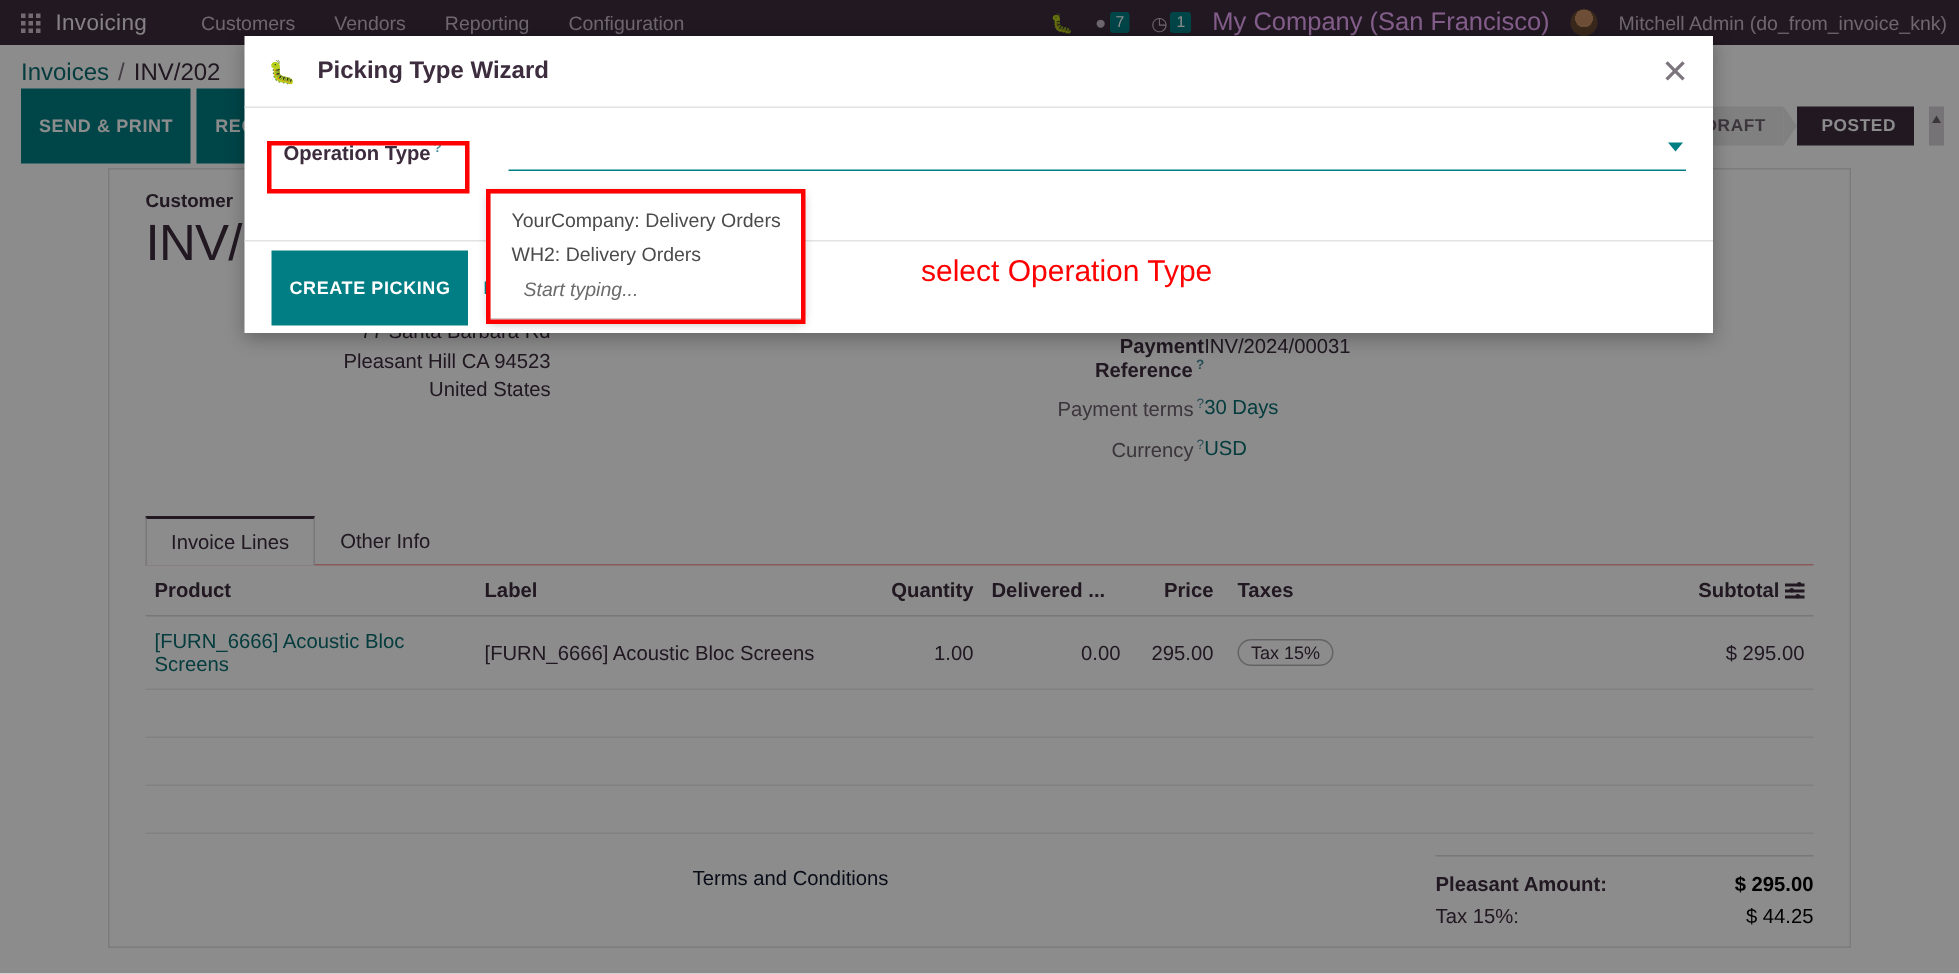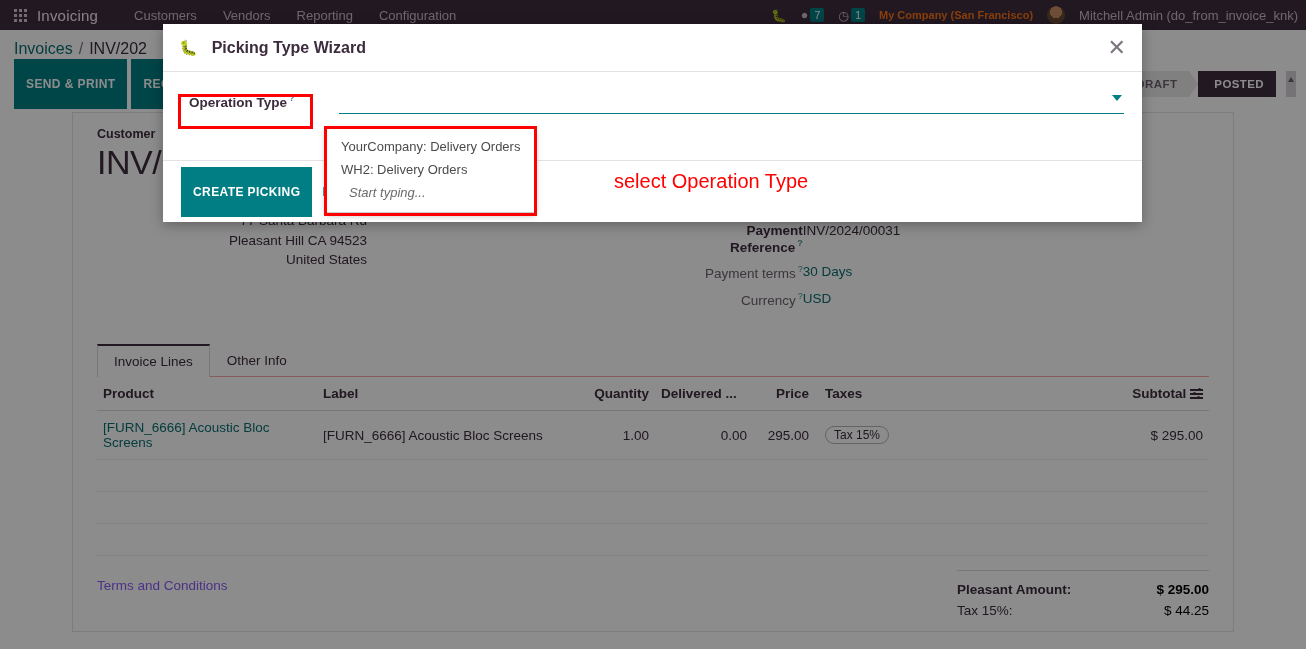--- a/index.html
+++ b/index.html
@@ -23,21 +23,21 @@
   .brand { font-size: 15px; color: #f2ecf2; margin-right: 36px; letter-spacing: .2px; }
   .navitem { margin-right: 26px; color: #c9bcc9; font-size: 13px; }
   .nav-spacer { flex: 1; }
   .systray { display: flex; align-items: center; gap: 14px; color: #c9bcc9; font-size: 12.5px; }
   .sys-ic { position: relative; display: flex; align-items: center; }
   .badge {
     background: #017e84; color: #fff; font-size: 10.5px; line-height: 13px;
     padding: 0 4px; border-radius: 2px; margin-left: 2px; height: 14px;
     display: inline-flex; align-items: center;
   }
-  .company { font-size: 11px; color: #f97316; font-weight: bold; }
+  .company { font-size: 17px; color: #f0abfc; }
   .avatar { width: 18px; height: 18px; border-radius: 50%;
     background: radial-gradient(circle at 50% 35%, #c98f63 0 40%, #6b4a33 41% 100%); }
   .username { font-size: 13px; color: #c9bcc9; }
 
   .cp-breadcrumb {
     height: 38px; display: flex; align-items: center; padding: 0 14px;
     font-size: 16px; color: #3c2c3d; background: #fff;
   }
   .cp-breadcrumb .crumb-root { color: #0a6e72; }
   .cp-breadcrumb .crumb-sep { margin: 0 6px; color: #7d6f7d; }
@@ -105,21 +105,21 @@
   .opt-icon i:nth-child(1) { top: 1px; }
   .opt-icon i:nth-child(2) { top: 5px; }
   .opt-icon i:nth-child(3) { top: 9px; }
   .opt-icon b { position: absolute; width: 3px; height: 3px; background: #3c2c3d; border-radius: 50%; }
   .opt-icon b:nth-of-type(1) { top: 0px; left: 8px; }
   .opt-icon b:nth-of-type(2) { top: 4px; left: 3px; }
   .opt-icon b:nth-of-type(3) { top: 8px; left: 7px; }
   .empty-row td { height: 32px; border-bottom: 1px solid #ececec; }
 
   .bottom { display: flex; margin-top: 14px; }
-  .terms { flex: 1; color: #8b5cf6; font-size: 13.5px; padding-top: 8px; }
+  .terms { flex: 1; color: #0f172a; font-size: 13.5px; padding-top: 8px; text-align: center; }
   .totals { width: 252px; font-size: 13.5px; border-top: 1px solid #dcd9dc; padding-top: 8px; }
   .trow { display: flex; justify-content: space-between; padding: 3px 0; }
   .trow .tl { color: #3c2c3d; }
   .trow.b .tl, .trow.b .tv { font-weight: bold; }
 
   
   .backdrop { position: absolute; inset: 0; background: rgba(0,0,0,0.45); }
   .modal {
     position: absolute; left: 163px; top: 24px; width: 979px; height: 198px;
     background: #fff; box-shadow: 0 3px 12px rgba(0,0,0,.3); z-index: 20;

